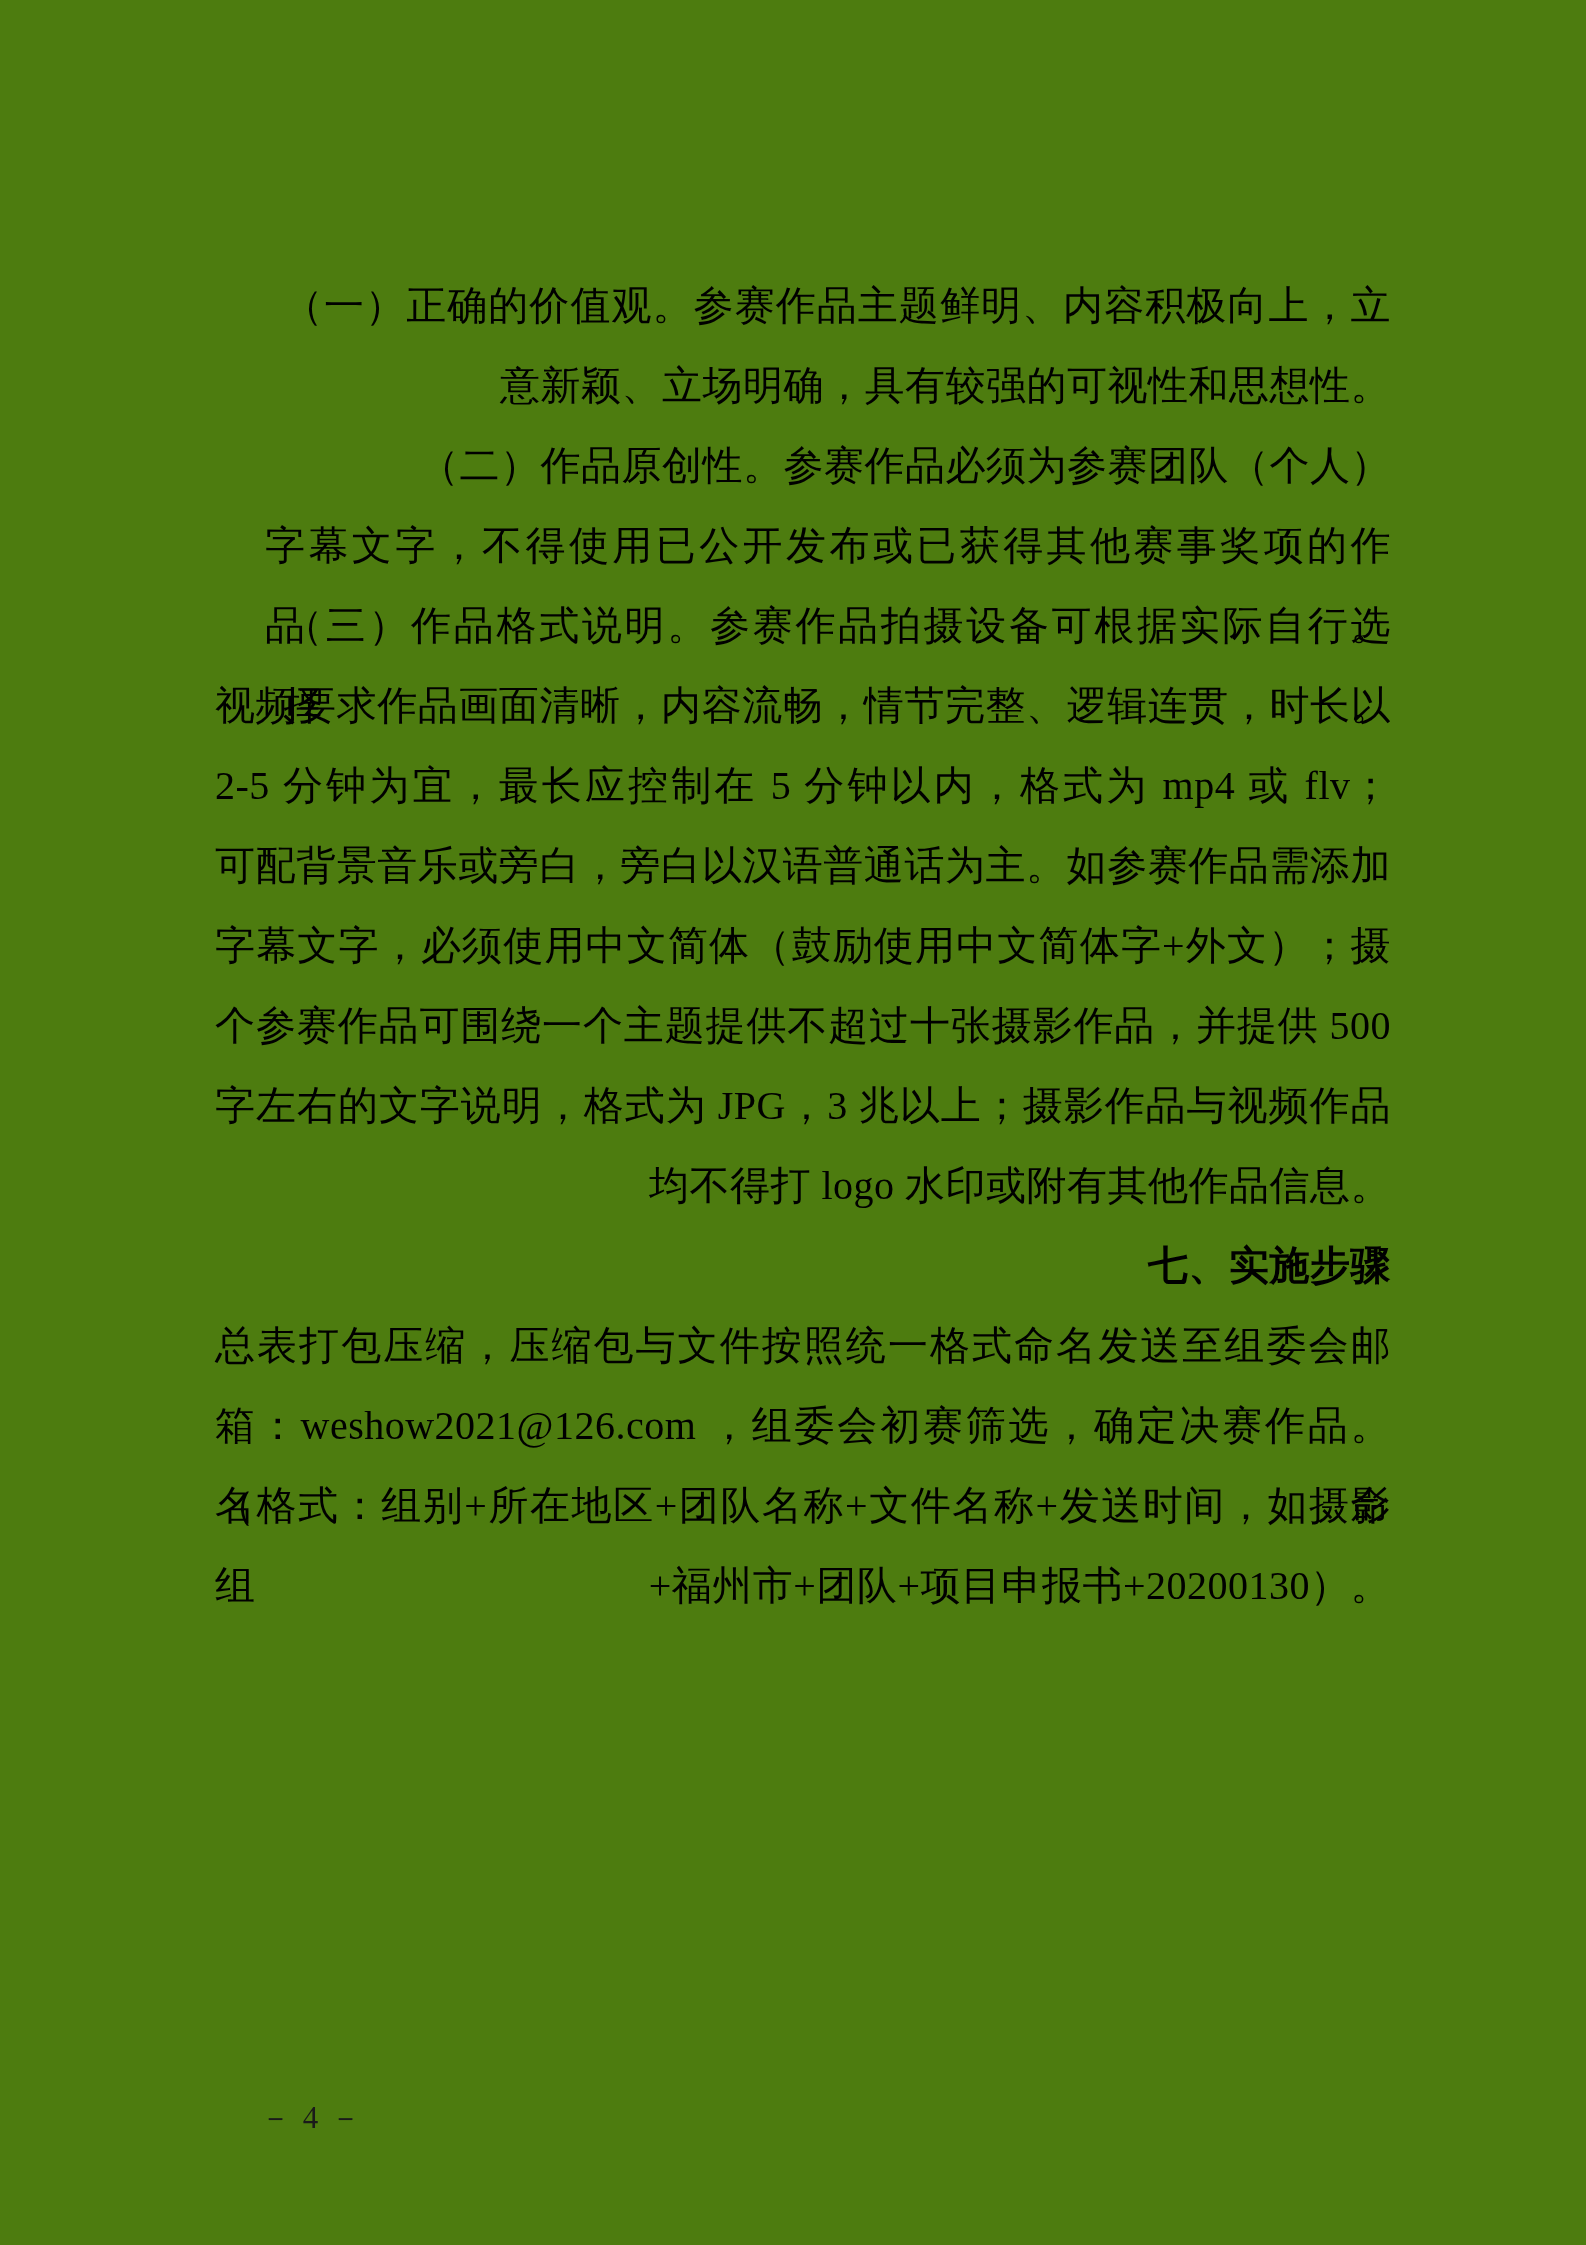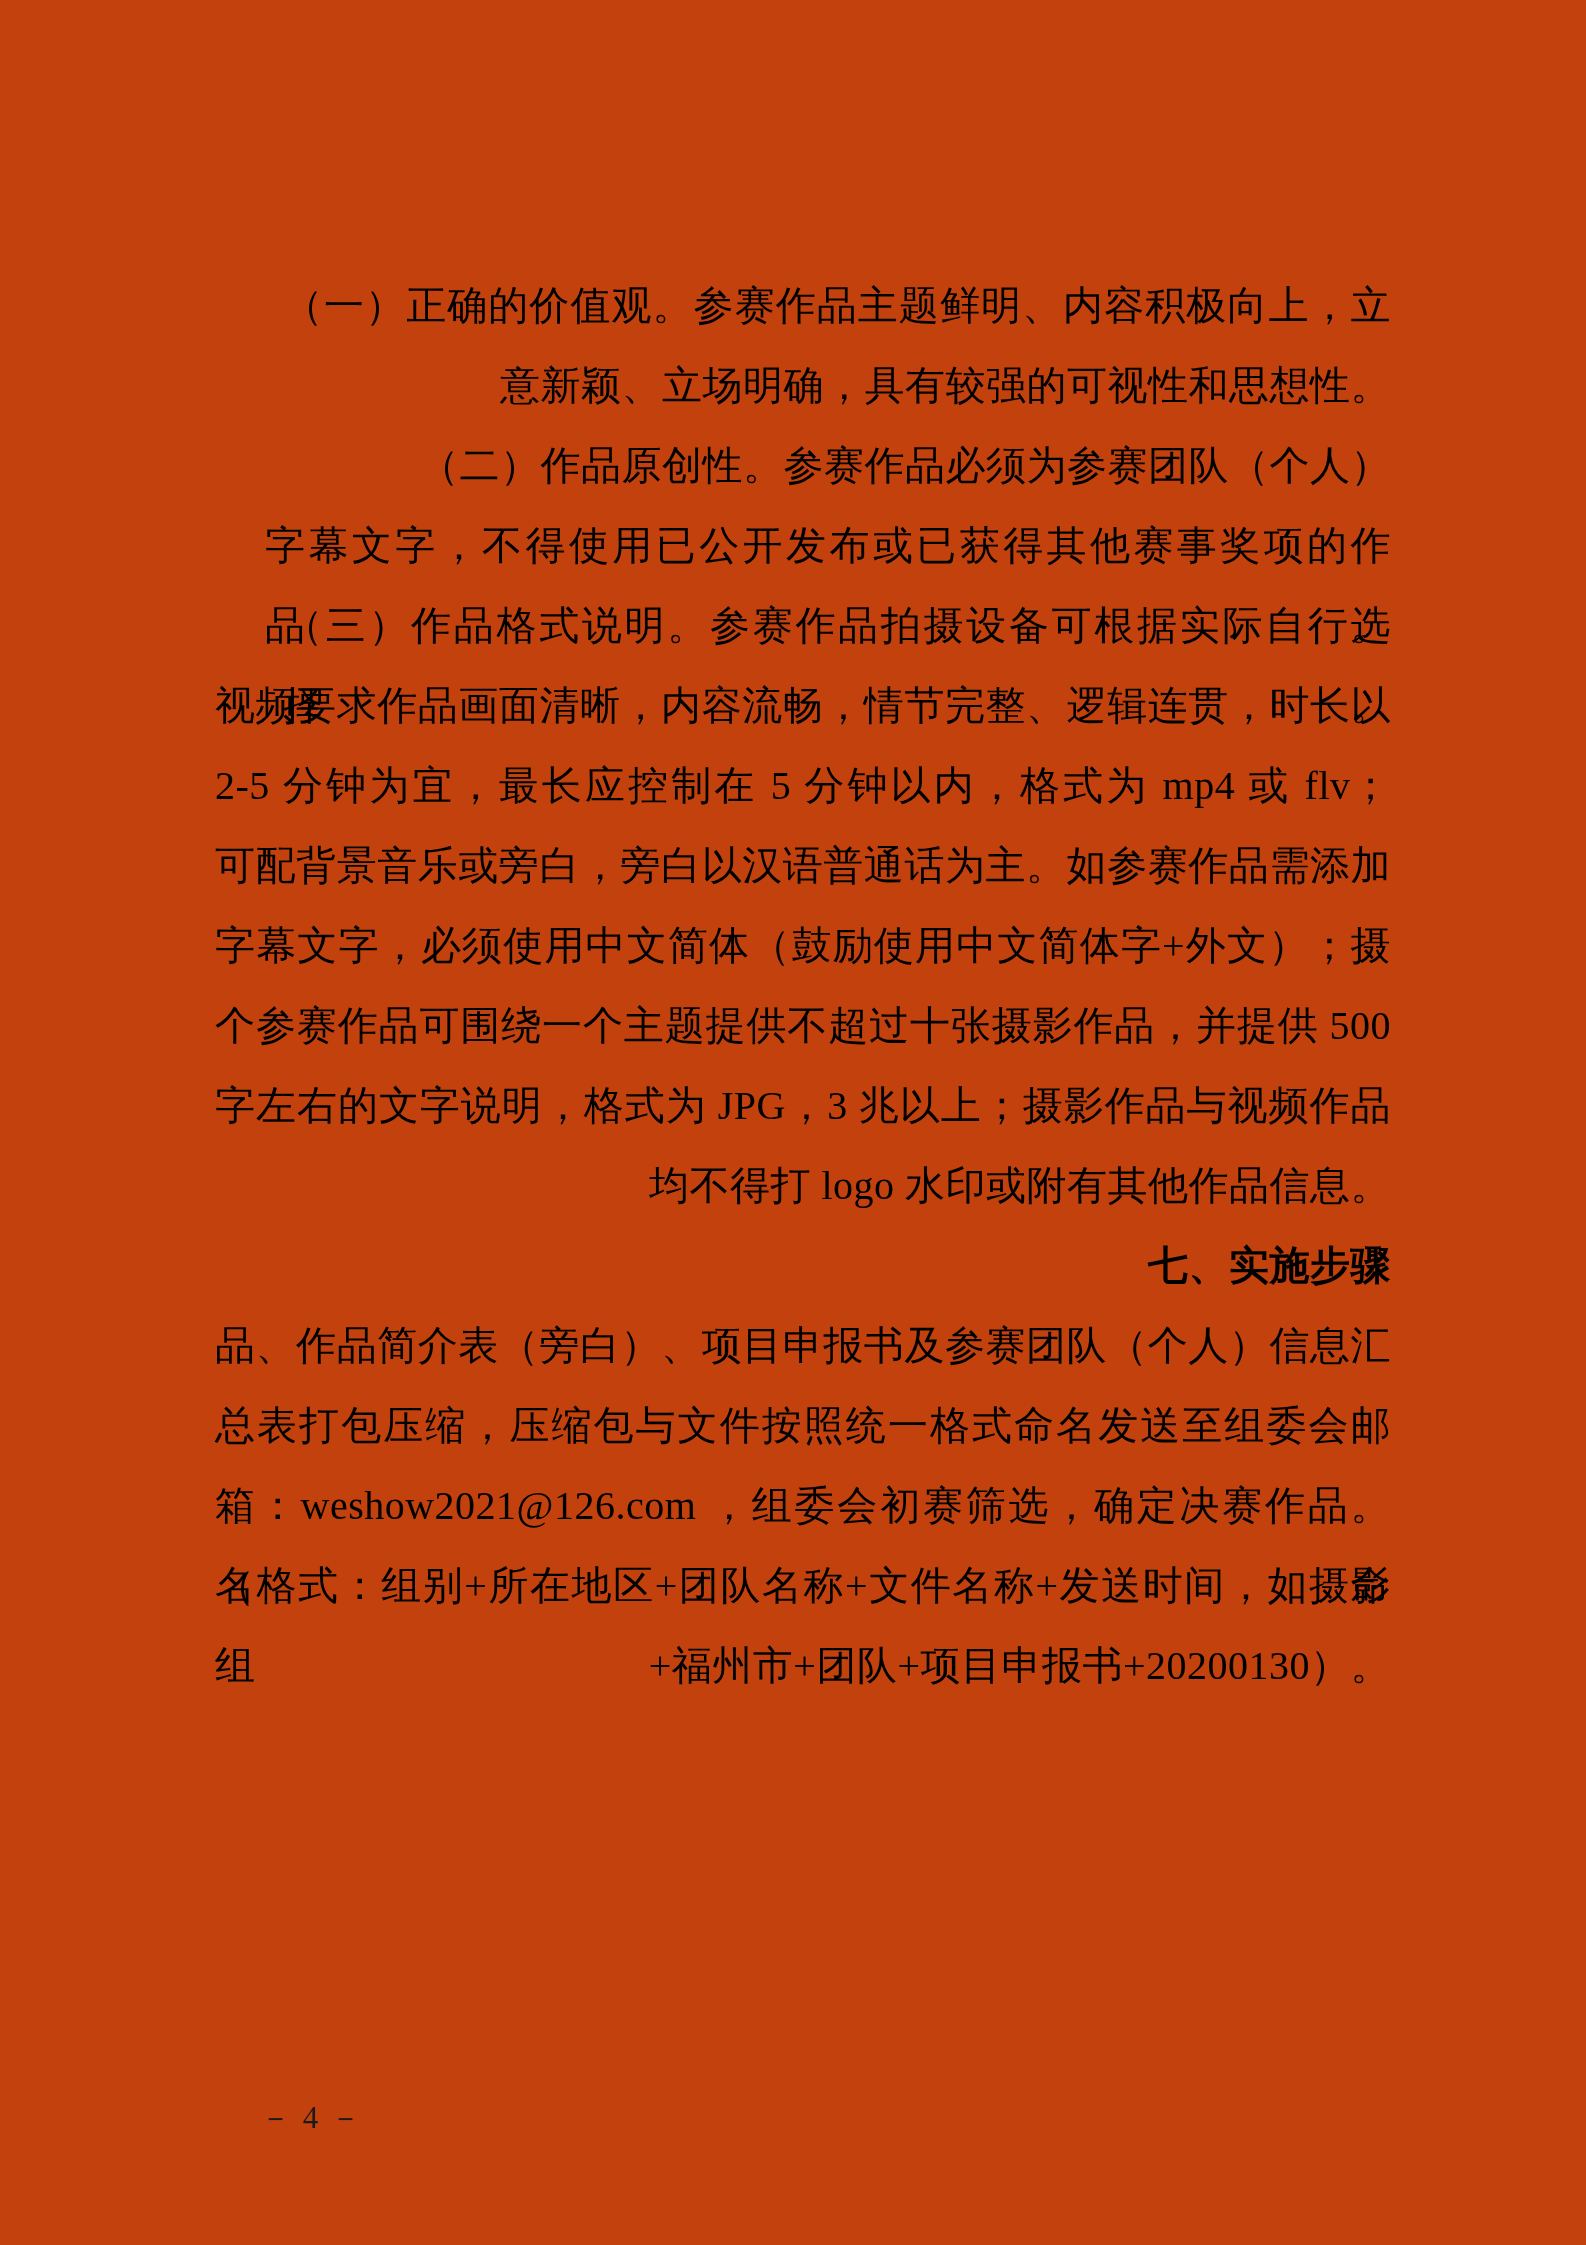--- a/index.html
+++ b/index.html
@@ -4,21 +4,21 @@
 <style>
   html, body {
     margin: 0;
     padding: 0;
     background: #ffffff;
   }
   .page {
     position: relative;
     width: 1586px;
     height: 2245px;
-    background: #c2410c;
+    background: #4d7c0f;
     color: #000000;
     font-family: "Liberation Serif", "DejaVu Serif", serif;
     overflow: hidden;
   }
   .text-block {
     position: absolute;
     left: 215px;
     top: 266px;
     width: 1176px;
   }
@@ -60,21 +60,20 @@
       <div class="line ind-small fill">字幕文字，不得使用已公开发布或已获得其他赛事奖项的作品。</div>
       <div class="line ind-normal fill">（三）作品格式说明。参赛作品拍摄设备可根据实际自行选择。</div>
       <div class="line fill">视频要求作品画面清晰，内容流畅，情节完整、逻辑连贯，时长以</div>
       <div class="line fill">2-5 分钟为宜，最长应控制在 5 分钟以内，格式为 mp4 或 flv；</div>
       <div class="line fill">可配背景音乐或旁白，旁白以汉语普通话为主。如参赛作品需添加</div>
       <div class="line fill">字幕文字，必须使用中文简体（鼓励使用中文简体字+外文）；摄</div>
       <div class="line fill">个参赛作品可围绕一个主题提供不超过十张摄影作品，并提供 500</div>
       <div class="line fill">字左右的文字说明，格式为 JPG，3 兆以上；摄影作品与视频作品</div>
       <div class="line">均不得打 logo 水印或附有其他作品信息。</div>
       <div class="line ind-small bold">七、实施步骤</div>
-      <div class="line fill">品、作品简介表（旁白）、项目申报书及参赛团队（个人）信息汇</div>
       <div class="line fill">总表打包压缩，压缩包与文件按照统一格式命名发送至组委会邮</div>
       <div class="line fill">箱：weshow2021@126.com ，组委会初赛筛选，确定决赛作品。（命</div>
       <div class="line fill">名格式：组别+所在地区+团队名称+文件名称+发送时间，如摄影组</div>
       <div class="line">+福州市+团队+项目申报书+20200130）。</div>
     </main>
   <footer class="page-footer">
     <span>－ 4 －</span>
   </footer>
 </div>
 

